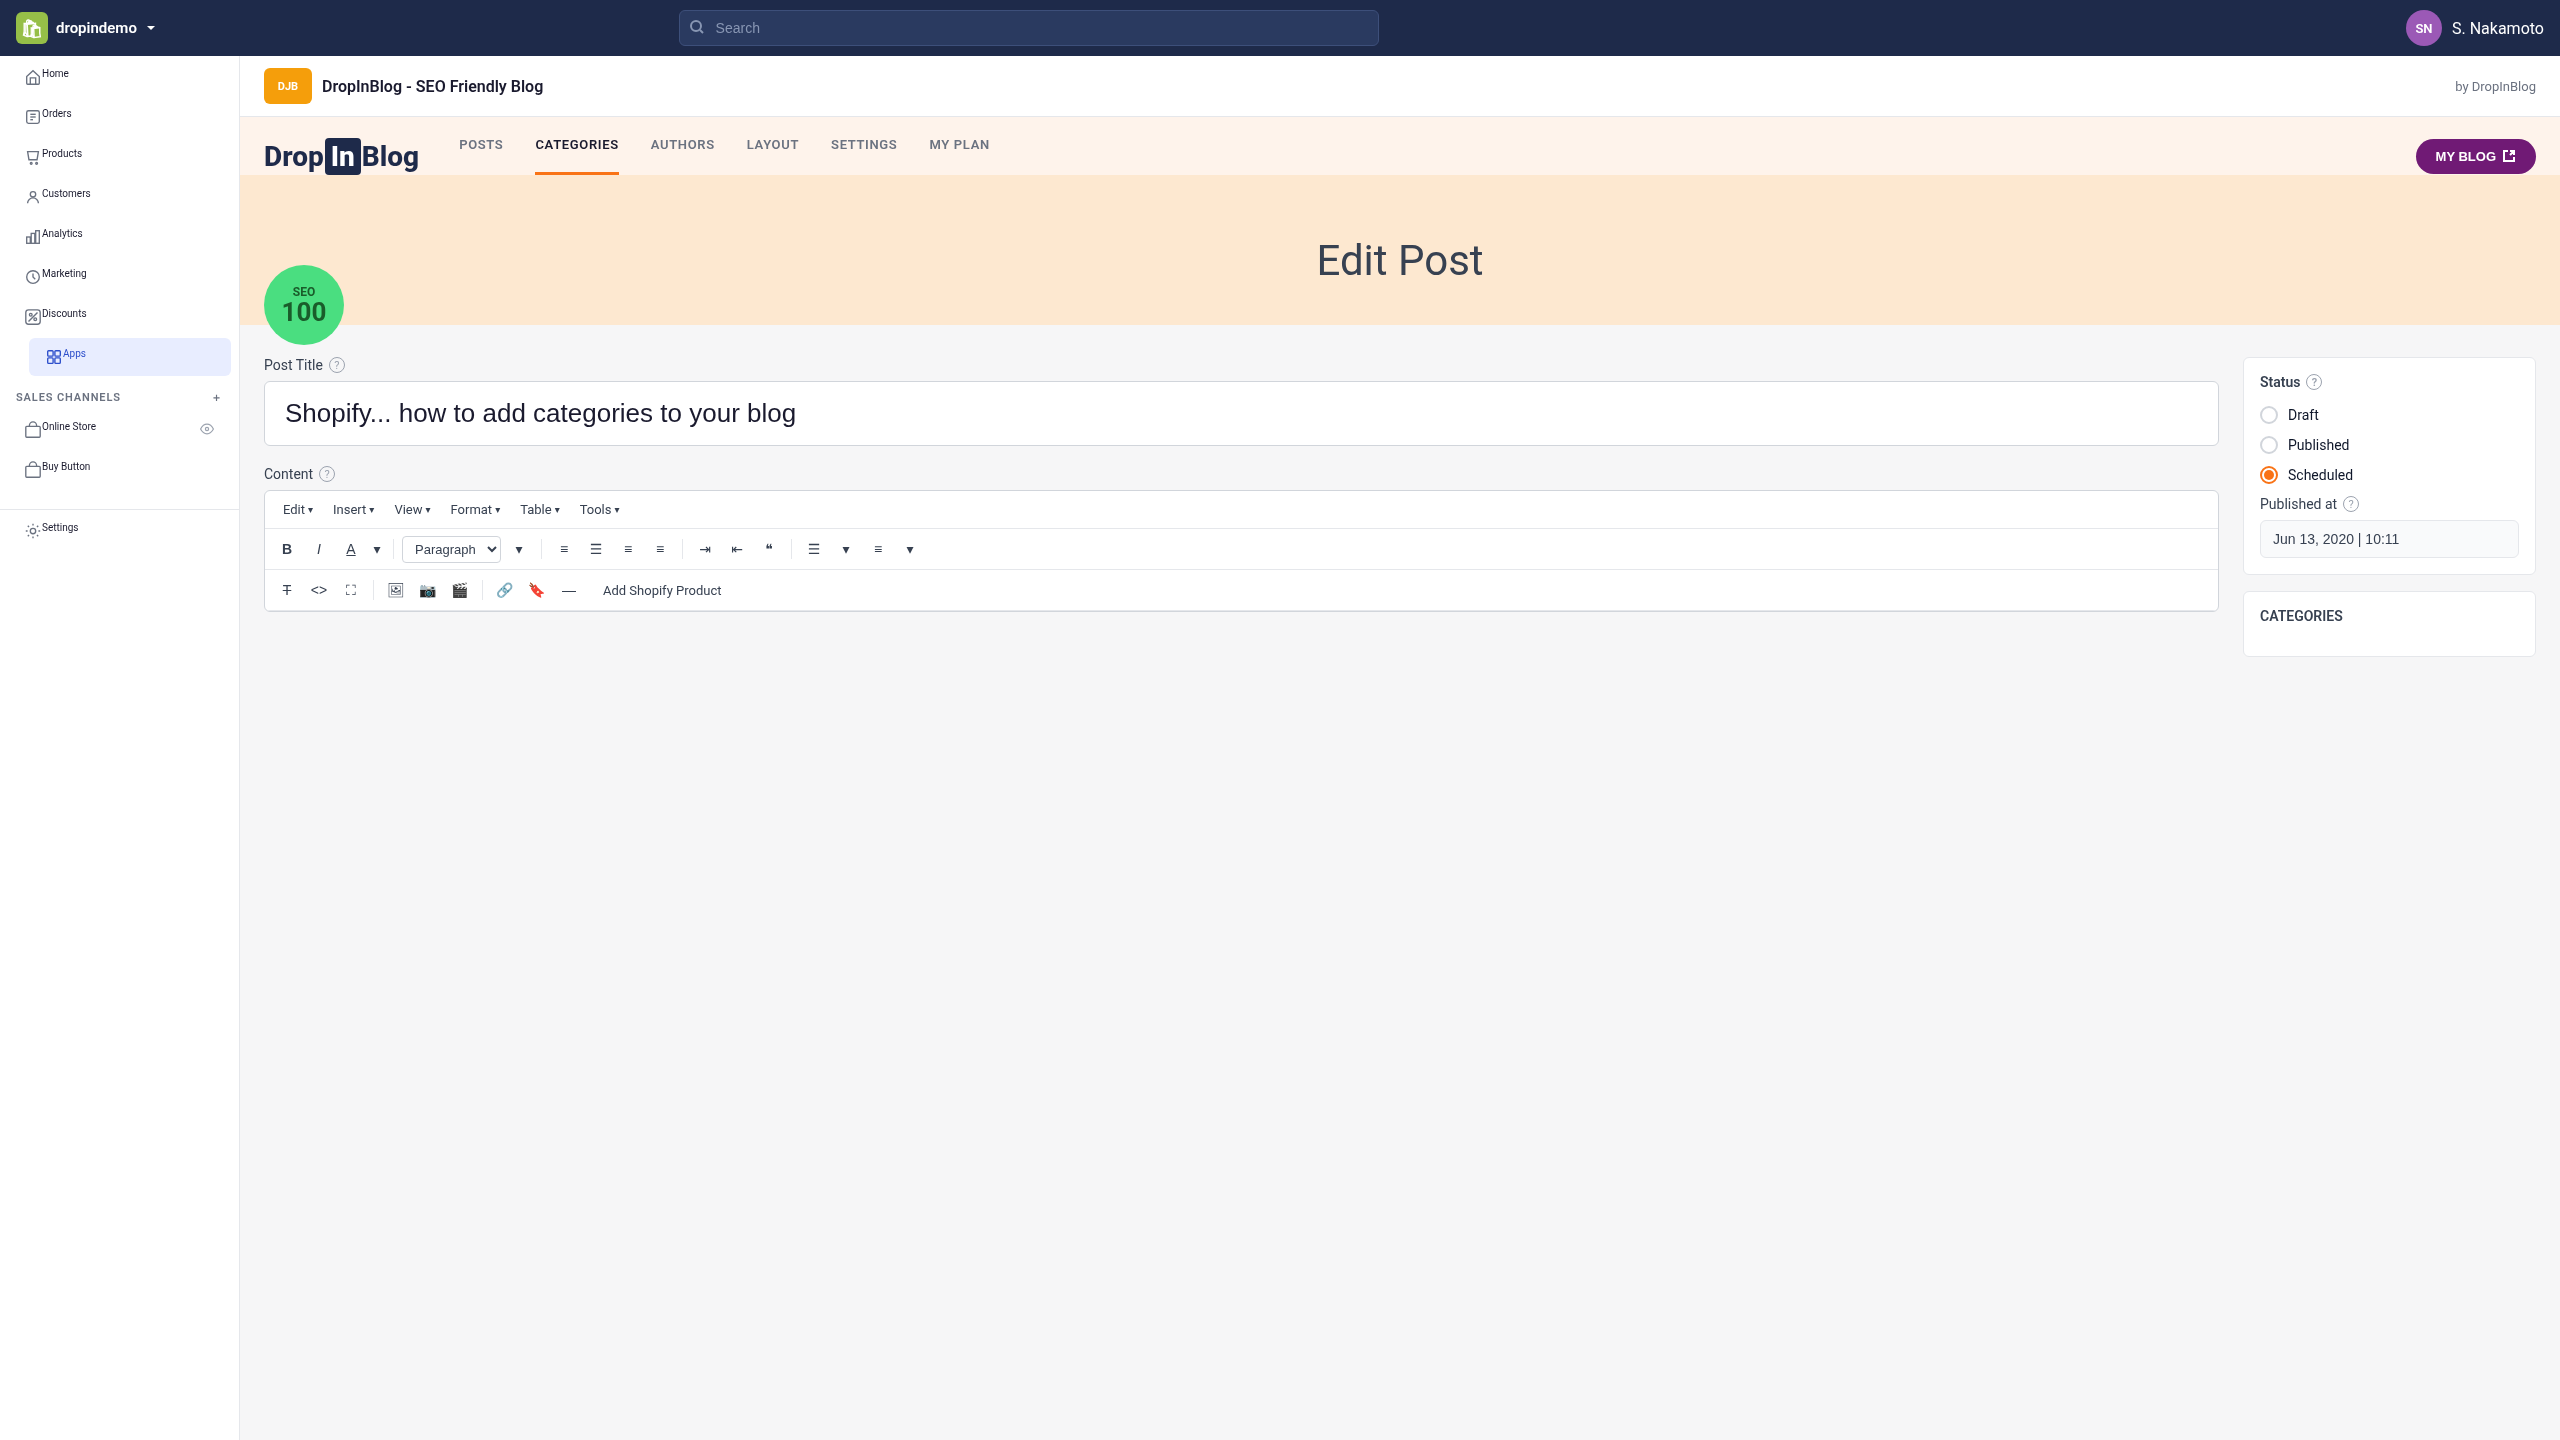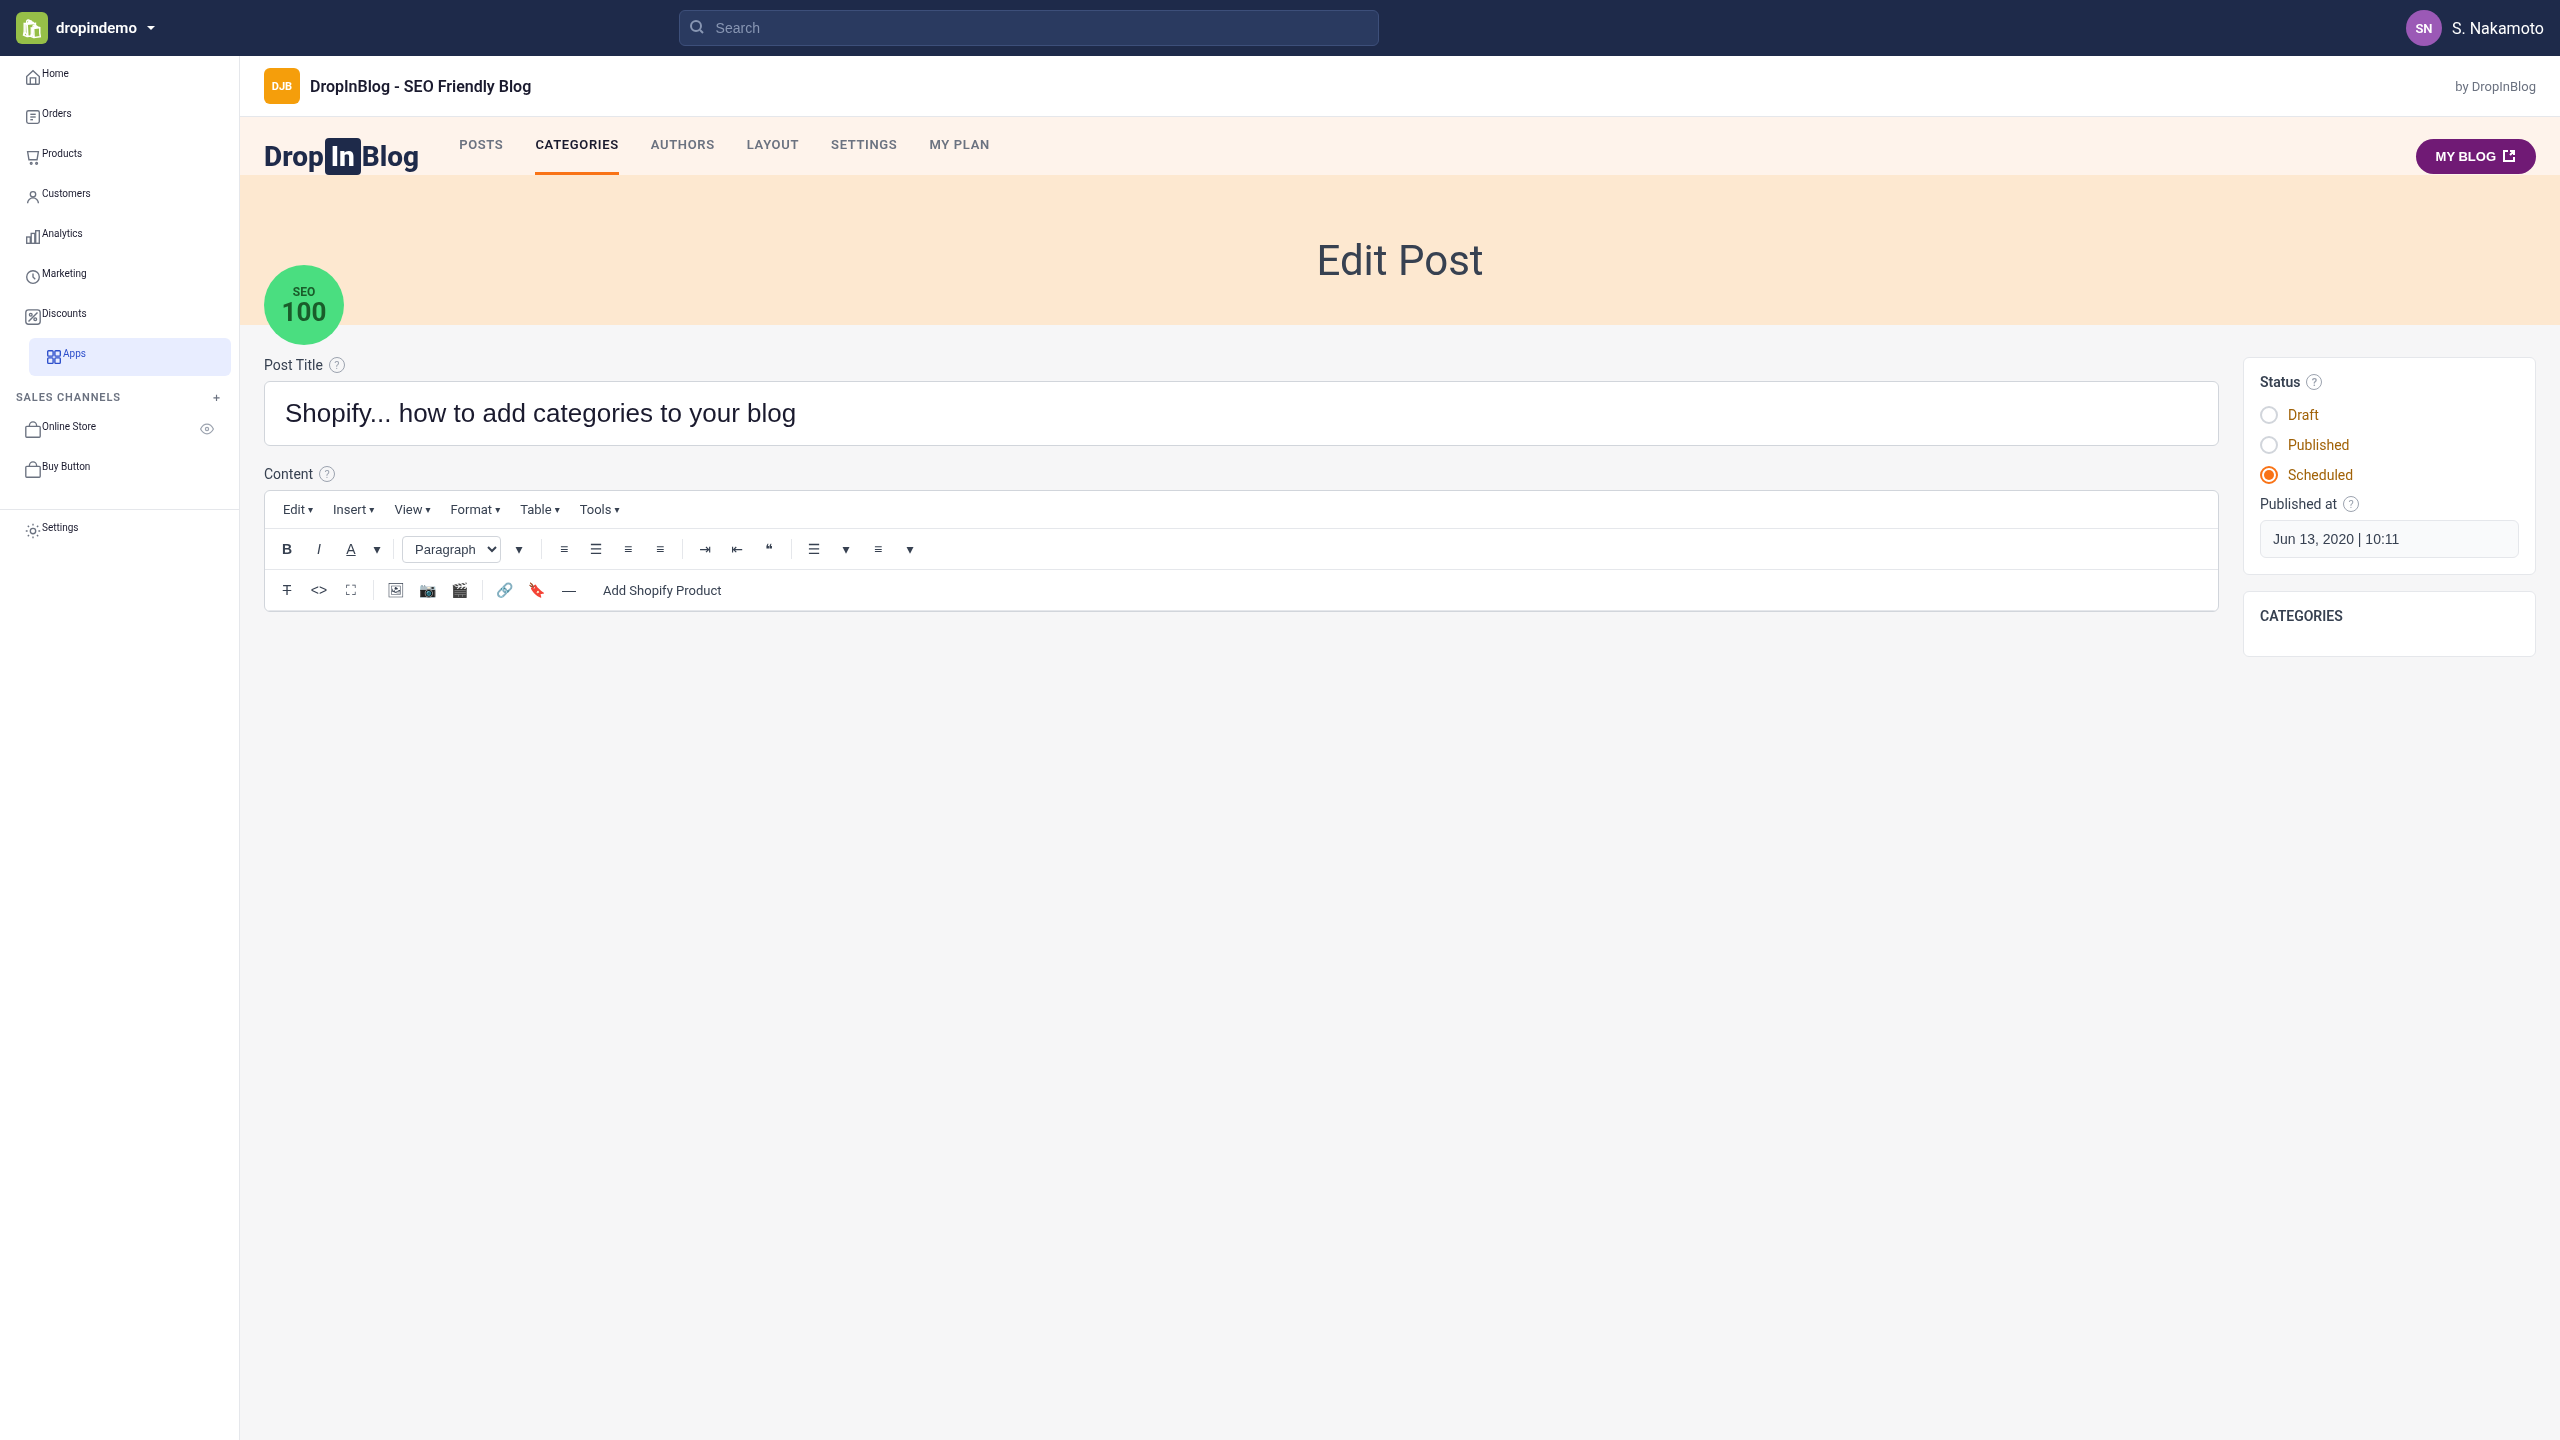--- a/index.html
+++ b/index.html
@@ -142,21 +142,21 @@
     }
     .plugin-header-left {
       display: flex;
       align-items: center;
       gap: 10px;
       font-size: 16px;
       font-weight: 600;
       color: #1a1a2e;
     }
     .plugin-logo-box {
-      width: 36px;
+      width: 48px;
       height: 36px;
       background: #f59e0b;
       border-radius: 6px;
       display: flex;
       align-items: center;
       justify-content: center;
       font-size: 11px;
       font-weight: 700;
       color: #fff;
     }
@@ -400,21 +400,21 @@
       align-items: center;
       gap: 6px;
     }
 
     .radio-option {
       display: flex;
       align-items: center;
       gap: 10px;
       margin-bottom: 12px;
       font-size: 14px;
-      color: #a16207;
+      color: #0f172a;
       cursor: pointer;
     }
     .radio-circle {
       width: 18px;
       height: 18px;
       border-radius: 50%;
       border: 2px solid #d1d5db;
       display: flex;
       align-items: center;
       justify-content: center;

